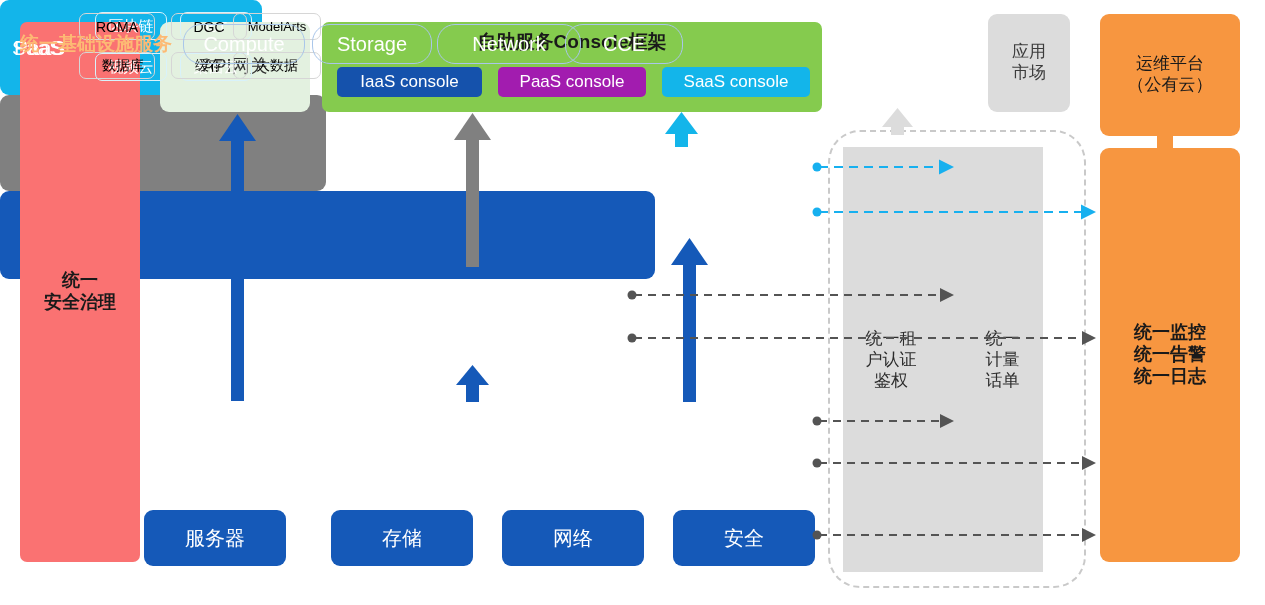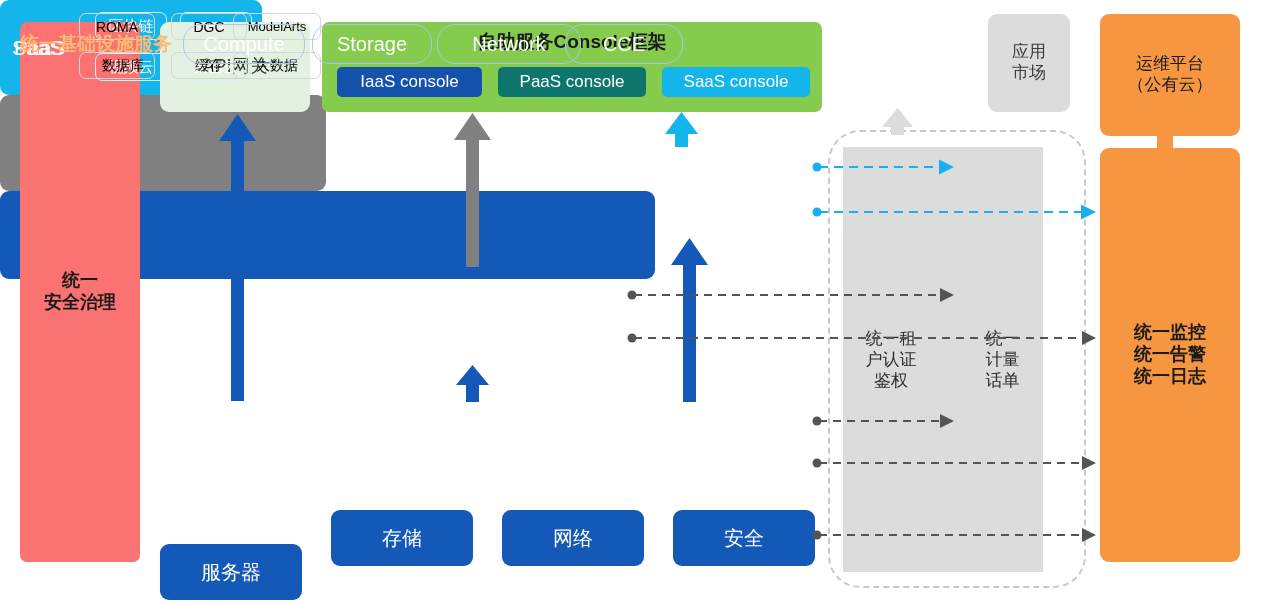--- a/index.html
+++ b/index.html
@@ -58,21 +58,21 @@
   #console-title{
     position:absolute; left:0; top:8px; width:100%;
     text-align:center; color:#1a1a1a;
     font-size:19px; font-weight:700;
   }
   .console-chip{
     top:45px; height:30px;
     color:#ffffff; font-size:17px; border-radius:5px;
   }
   #console-chip-iaas{ left:15px;  width:145px; background:#1552ac; }
-  #console-chip-paas{ left:176px; width:148px; background:#0f766e; }
+  #console-chip-paas{ left:176px; width:148px; background:#a21caf; }
   #console-chip-saas{ left:340px; width:148px; background:#13b5ea; }
 
   
   #third-party-cloud{
     left:834px; top:14px; width:128px; height:98px;
     background:#dcdcdc; color:#3c3c3c; font-size:15px;
   }
   #third-party-cloud sup{ font-size:10px; vertical-align:super; }
   #app-market{
     left:988px; top:14px; width:82px; height:98px;
@@ -151,21 +151,21 @@
   #infra-chip-storage{ left:312px; width:120px; }
   #infra-chip-network{ left:437px; width:144px; }
   #infra-chip-cce{     left:565px; width:118px; }
 
   
   .hw-box{
     top:510px; height:56px;
     background:#1559b8; color:#ffffff;
     font-size:20px; border-radius:9px;
   }
-  #hw-box-server{  left:160px; width:142px;margin-top:34px; }
+  #hw-box-server{  left:144px; width:142px; }
   #hw-box-storage{ left:331px; width:142px; }
   #hw-box-network{ left:502px; width:142px; }
   #hw-box-security{left:673px; width:142px; }
 
   
   #middleware-enclosure{
     position:absolute;
     left:828px; top:130px; width:258px; height:458px;
     border:2.5px dashed #c9c9c9; border-radius:32px;
     box-sizing:border-box;

